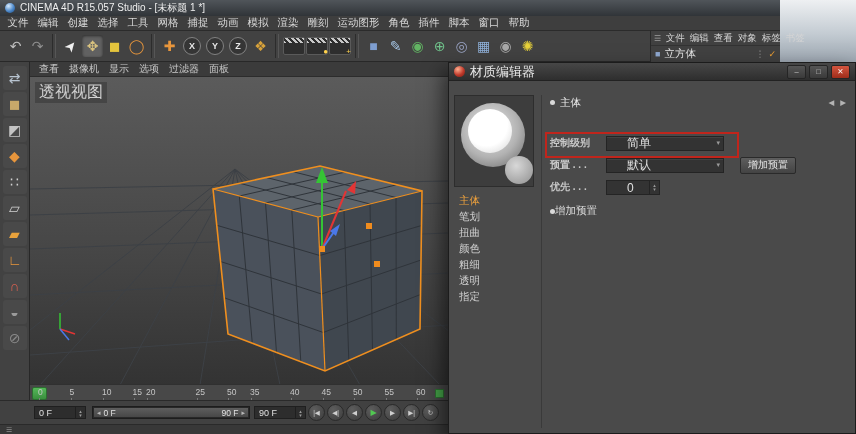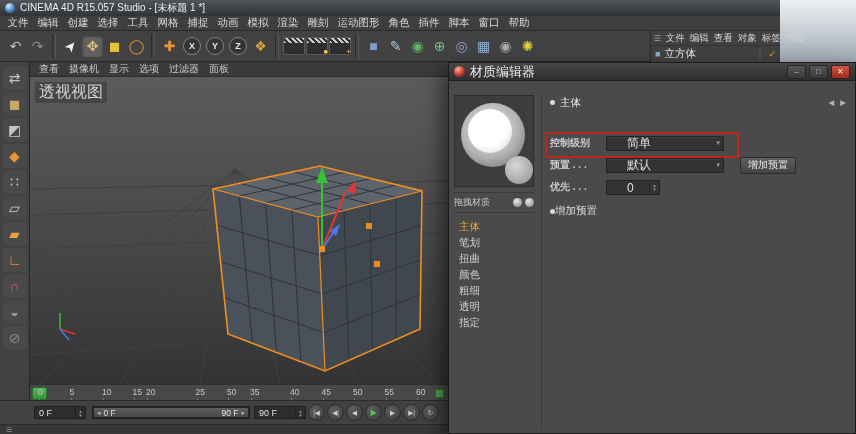--- a/index.html
+++ b/index.html
@@ -398,25 +398,20 @@
         <span class="wbtn close">✕</span>
       </span>
     </div>
     <div class="me-content">
       <div class="me-left">
         <div class="preview">
           <div class="ball-outer"></div>
           <div class="ball-inner"></div>
           <div class="ball-small"></div>
         </div>
-        <div class="drag-row">
-          <span class="drag-label">拖拽材质</span>
-          <span class="mini-ball"></span>
-          <span class="mini-ball"></span>
-        </div>
         <div class="channels">
             <div class="channel sel">主体</div>
             <div class="channel">笔划</div>
             <div class="channel">扭曲</div>
             <div class="channel">颜色</div>
             <div class="channel">粗细</div>
             <div class="channel">透明</div>
             <div class="channel">指定</div>
           </div>
       </div>

